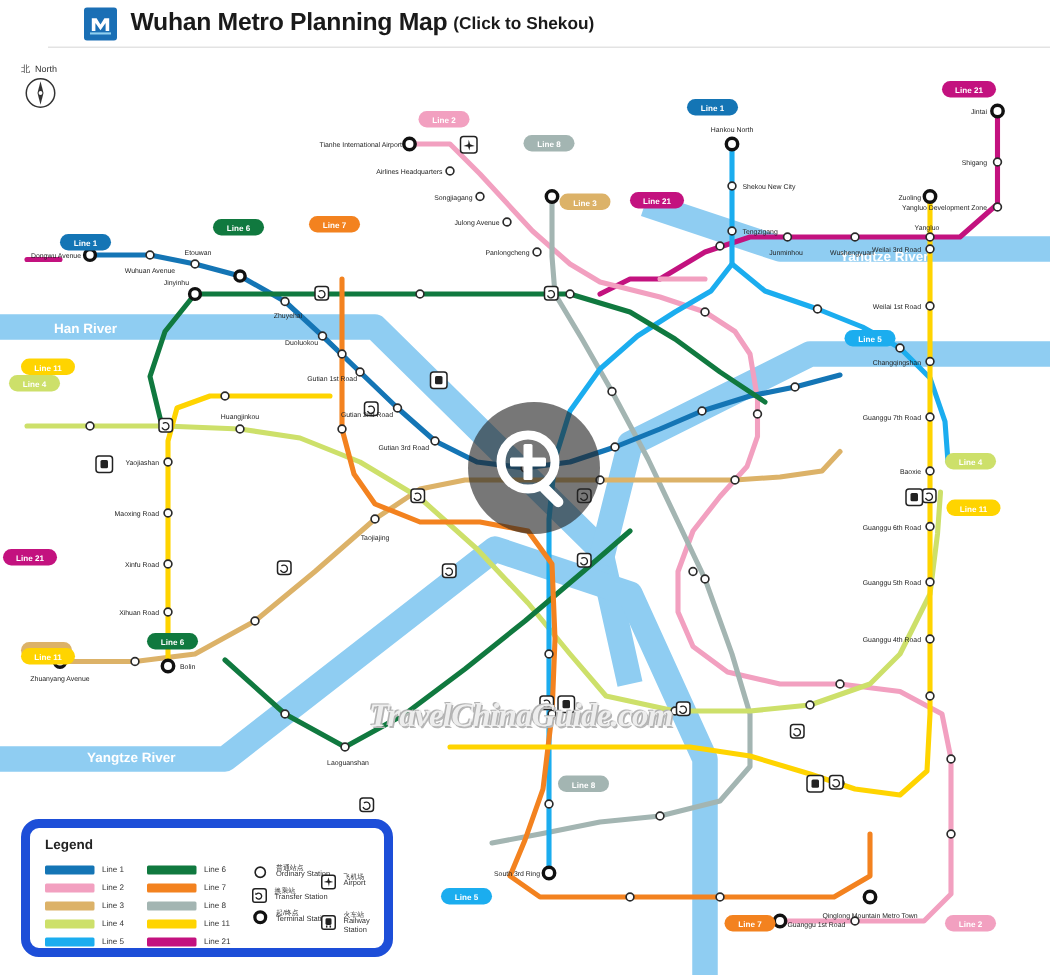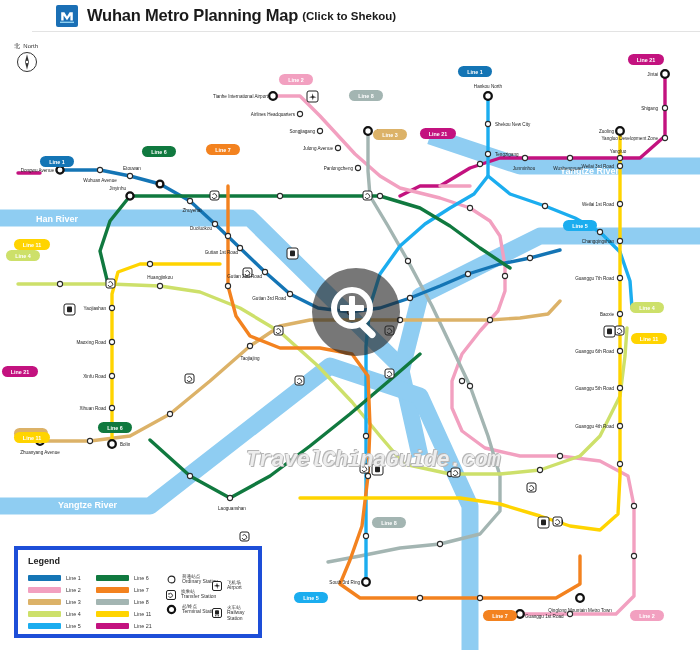--- a/index.html
+++ b/index.html
@@ -76,40 +76,40 @@
     position: absolute;
     left: 310px; top: 268px;
     width: 92px; height: 92px;
     pointer-events: auto;
     cursor: zoom-in;
   }
 
   
   #watermark {
     position: absolute;
-    left: 246px; top: 448px;
-    font-family: Liberation Mono, monospace;
+    left: 246px; top: 464px;
+    font-family: Liberation Serif, serif;
     font-size: 22px;
     font-weight: bold;
     font-style: italic;
     color: rgba(255,255,255,0.82);
     text-shadow: 0 0 1px #9a9a9a, 1px 1px 0 #b8b8b8, -1px -1px 0 #b8b8b8;
     letter-spacing: -0.5px;
     pointer-events: none;
     white-space: nowrap;
   }
 
   
   #legend {
     position: absolute;
     left: 14px; top: 546px;
     width: 248px; height: 92px;
     background: #ffffff;
-    border: 4px solid #1d4ed8;
-    border-radius: 0;
+    border: 6px solid #1d4ed8;
+    border-radius: 12px;
   }
   #legend-title {
     position: absolute; left: 10px; top: 6px;
     font-size: 9px; font-weight: bold; color: #222;
   }
   .lg-col { position: absolute; }
   .lg-row { display: flex; align-items: center; height: 11px; margin-bottom: 1px; }
   .lg-swatch { width: 33px; height: 6px; border-radius: 1px; flex: none; }
   .lg-name { font-size: 5.4px; color: #333; margin-left: 5px; white-space: nowrap; }
 

